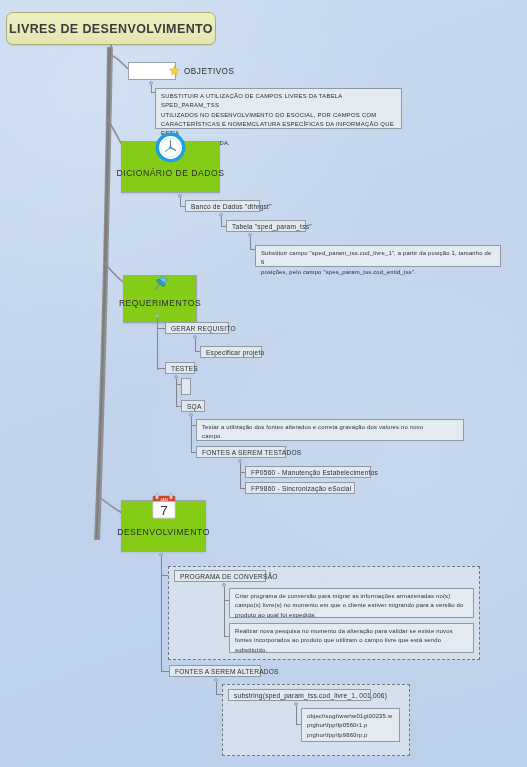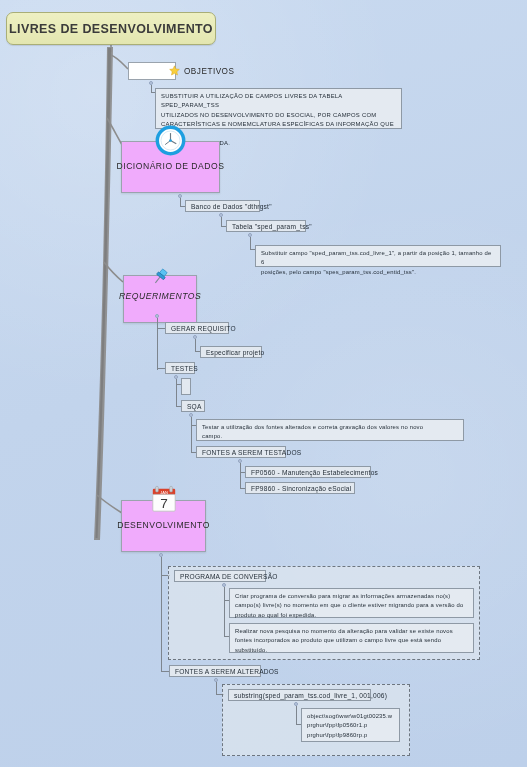--- a/index.html
+++ b/index.html
@@ -48,27 +48,27 @@
     font-weight: bold;
     letter-spacing: 0.4px;
     color: #3b3b3b;
     box-shadow: 0 1px 1px rgba(0,0,0,0.10);
   }
 
   
   .icon-node {
     position: absolute;
     box-sizing: border-box;
-    background: #f0abfc;
+    background: #84cc16;
     border: 1px solid #9aa3ad;
     display: flex;
     flex-direction: column;
     align-items: center;
     justify-content: flex-end;
-    padding-bottom: 21px;
+    padding-bottom: 14px;
     box-shadow: 0 1px 2px rgba(0,0,0,0.10);
   }
   .icon-node .icon-slot {
     flex: 1 1 auto;
     display: flex;
     align-items: center;
     justify-content: center;
     width: 100%;
   }
   .icon-node .icon-label {
@@ -232,21 +232,21 @@
 </div>
 <div class="dot" style="left:248px; top:233px;"></div>
 <div class="conn-v" style="left:250px; top:237px; height:12px;"></div>
 <div class="conn-h" style="left:250px; top:249px; width:6px;"></div>
 
 <div class="note" style="left:255px; top:245px; width:246px; height:22px;">
   <p>Substituir campo "sped_param_tss.cod_livre_1", a partir da posição 1, tamanho de 6</p>
   <p>posições, pelo campo "spes_param_tss.cod_entid_tss".</p>
 </div>
 
-<div class="icon-node" style="left:123px; top:275px; width:74px; height:48px;font-style:italic;">
+<div class="icon-node" style="left:123px; top:275px; width:74px; height:48px;">
   <span class="icon-slot">
     <span class="pin-ico">
       <svg width="20" height="20" viewBox="0 0 24 24">
         <g transform="rotate(38 12 12)">
           <rect x="8.4" y="2.4" width="7.2" height="6.2" rx="1" fill="#5bc2f2" stroke="#2e8cc4" stroke-width="0.8"></rect>
           <rect x="6.6" y="8.4" width="10.8" height="3.6" rx="0.9" fill="#2e9bd6" stroke="#1f6f9e" stroke-width="0.8"></rect>
           <line x1="12" y1="12" x2="12" y2="21" stroke="#7d8892" stroke-width="1.3"></line>
         </g>
       </svg>
     </span>

